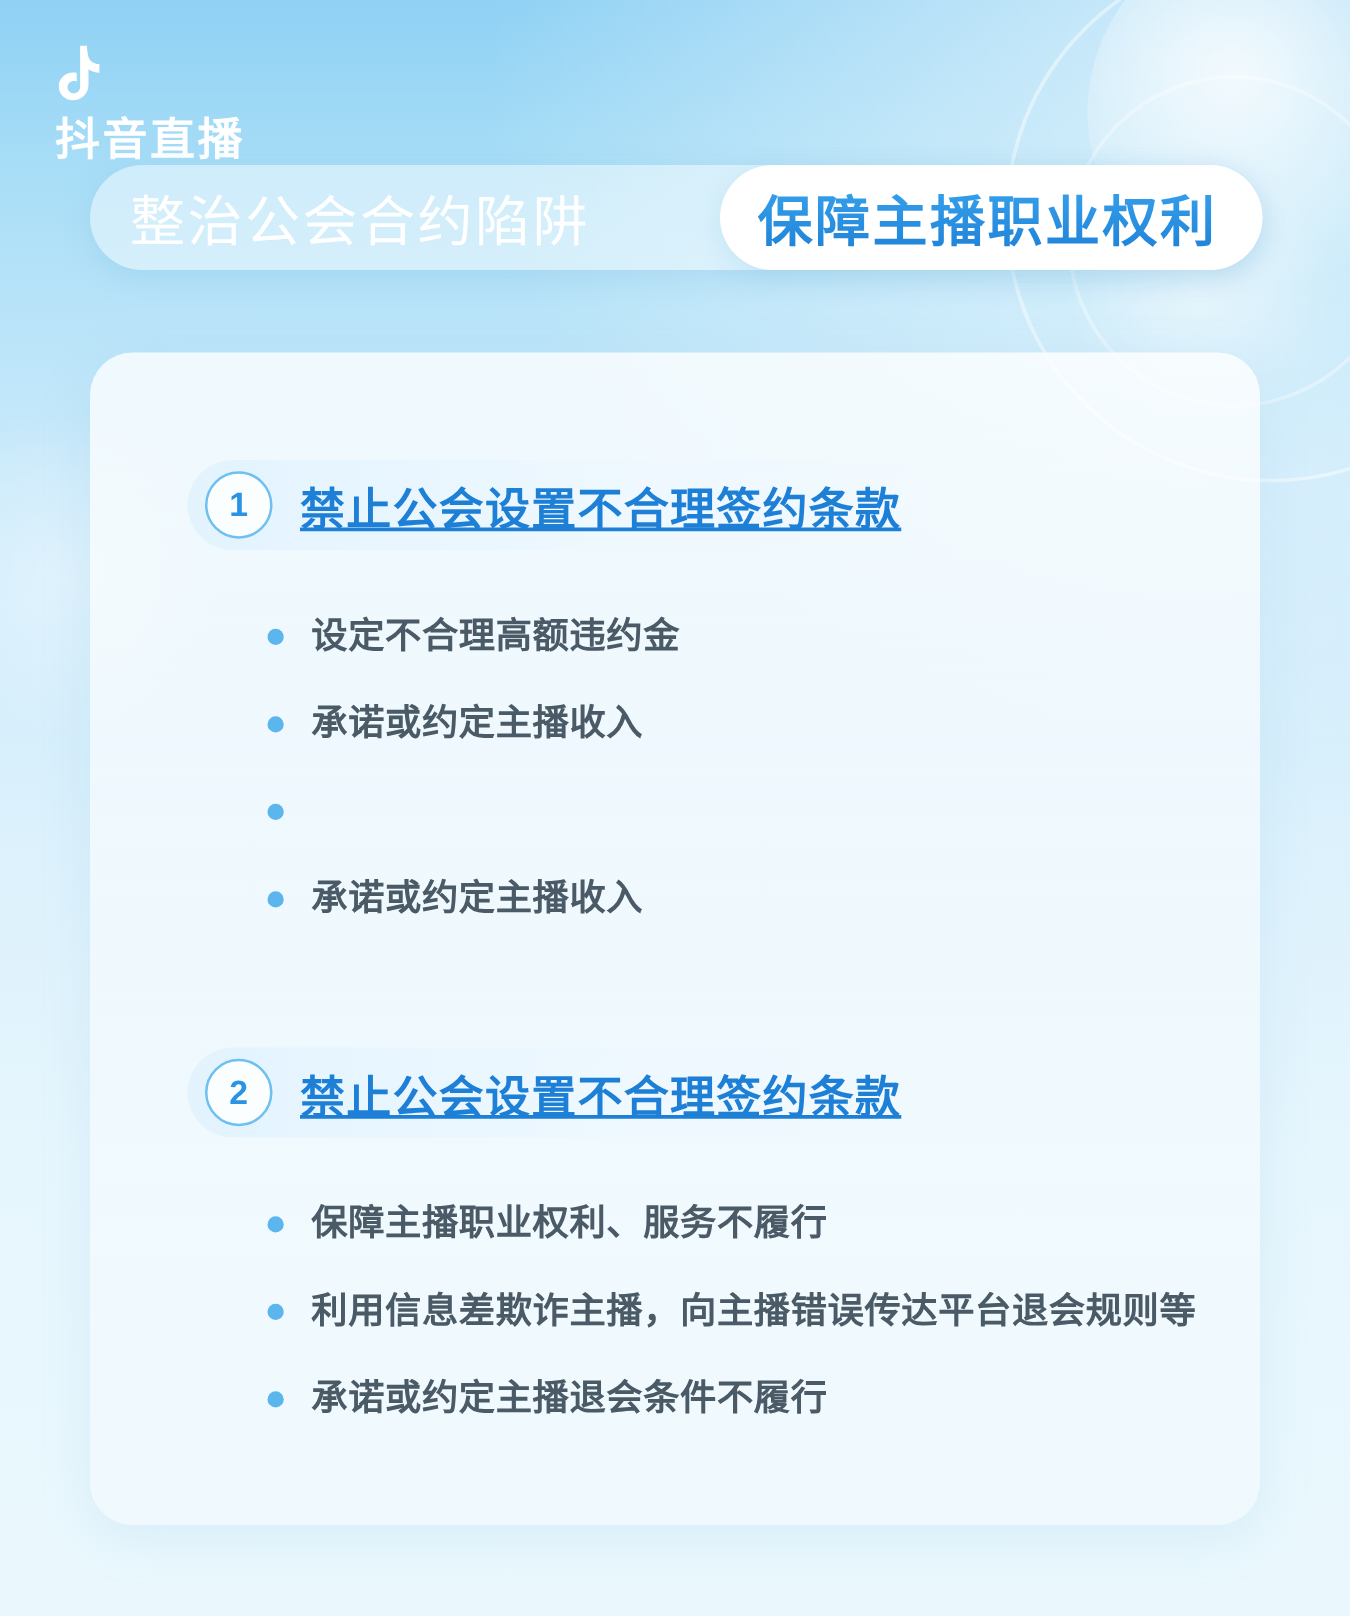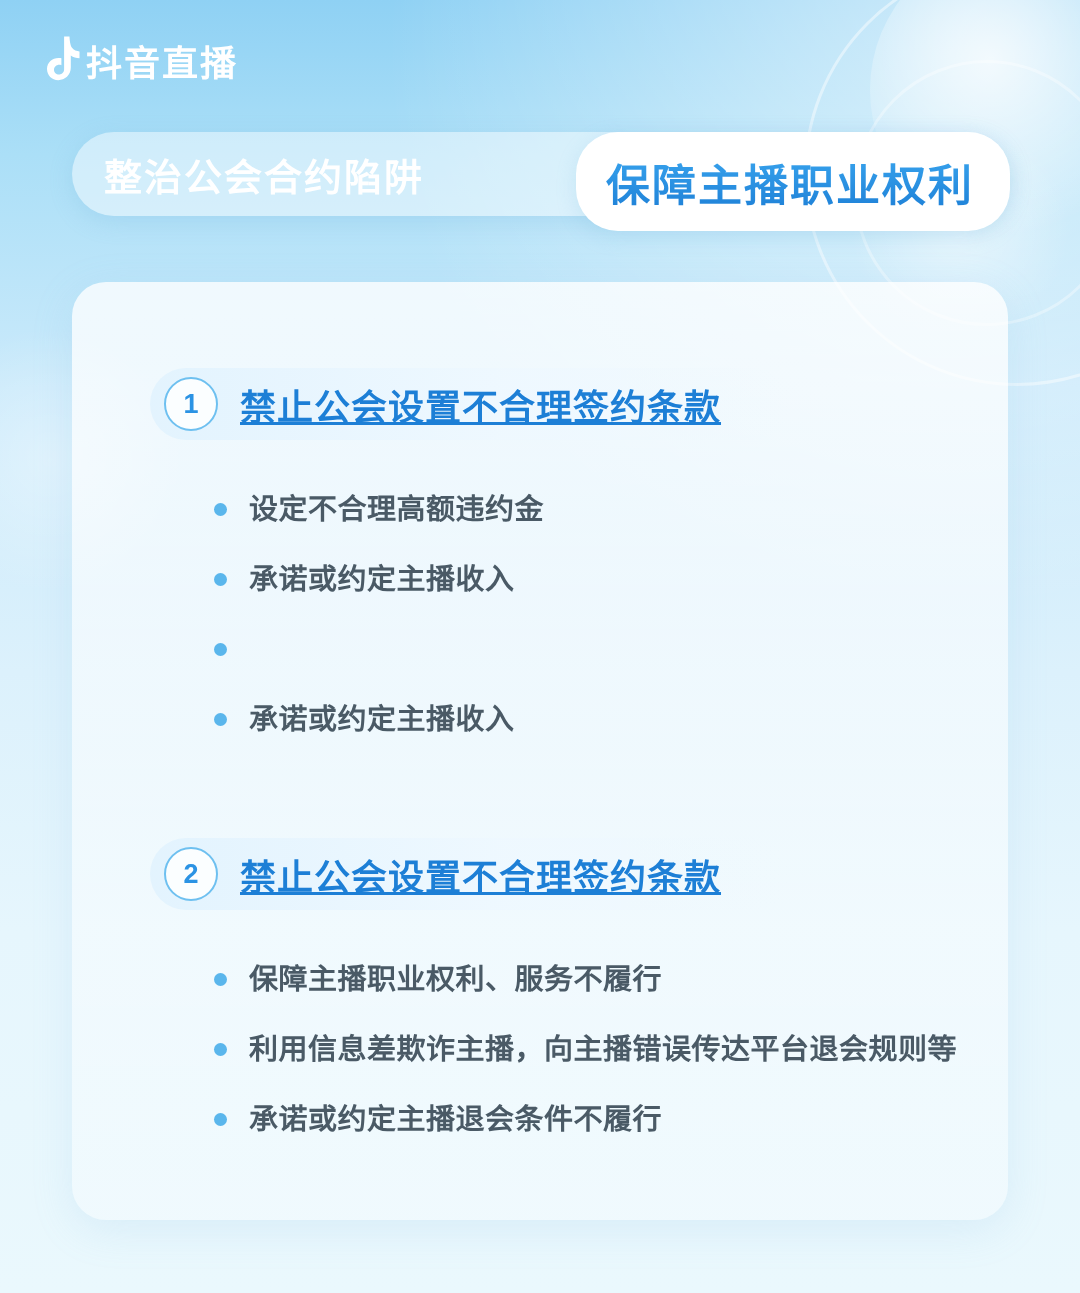--- a/index.html
+++ b/index.html
@@ -65,23 +65,24 @@
     border-radius: 50%;
     pointer-events: none;
   }
 
   
   .brand {
     position: absolute;
     left: 44px;
     top: 34px;
     display: flex;
-    align-items: flex-end;
-    gap: 2px;
+    align-items: flex-start;
+    gap: 12px;
     z-index: 5;
+    flex-direction: column;
   }
   .brand-logo {
     width: 40px;
     height: 48px;
     display: block;
   }
   .brand-name {
     font-size: 36px;
     font-weight: bold;
     color: #ffffff;
@@ -97,32 +98,32 @@
     width: 938px;
     height: 84px;
     background: rgba(255,255,255,0.45);
     border-radius: 42px;
     display: flex;
     align-items: center;
     box-shadow: 0 6px 22px rgba(120,185,225,0.25);
     z-index: 5;
   }
   .headline-left {
-    font-size: 38px;
-    font-weight: bold;
+    font-size: 44px;
+    font-weight: normal;
     color: #ffffff;
     letter-spacing: 2px;
     padding-left: 32px;
     padding-right: 24px;
   }
   .headline-right-wrap {
     position: absolute;
     right: 0;
     top: 0;
-    height: 99px;
+    height: 84px;
     background: #ffffff;
     border-radius: 42px;
     display: flex;
     align-items: center;
     padding: 0 36px 0 30px;
     box-shadow: 0 6px 20px rgba(120,185,225,0.22);
   }
   .headline-right {
     font-size: 44px;
     font-weight: bold;

